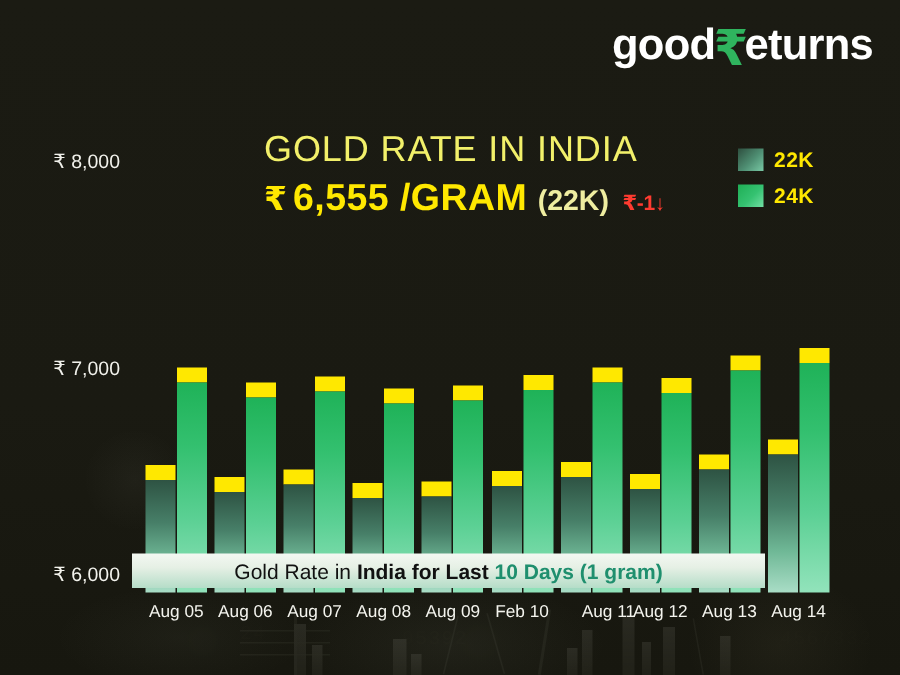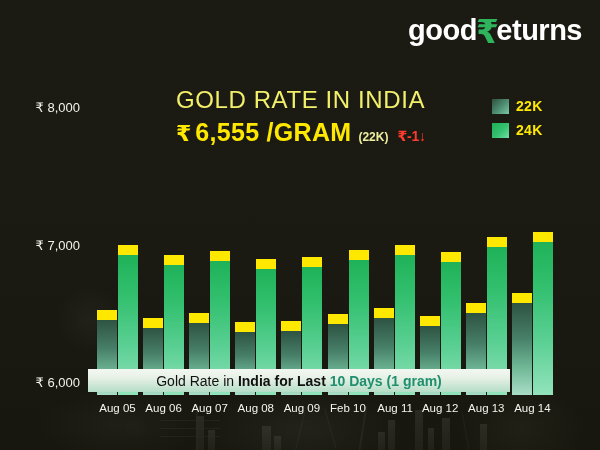--- a/index.html
+++ b/index.html
@@ -33,21 +33,21 @@
   .logo .good{color:#ffffff;}
   .logo .rupee{color:#2fb45e;font-size:33px;margin:0 -2px 0 -1px;position:relative;top:1px;}
   .logo .eturns{color:#ffffff;}
 
   
   .headline{position:absolute;left:176px;top:86px;}
   .h-title{color:#f2f06a;font-size:24px;letter-spacing:.6px;line-height:28px;white-space:nowrap;}
   .h-rateline{margin-top:4px;display:flex;align-items:baseline;white-space:nowrap;}
   .h-cur{color:#ffe800;font-size:22px;font-weight:bold;margin-right:4px;}
   .h-rate{color:#ffe800;font-size:25px;font-weight:bold;letter-spacing:.3px;}
-  .h-karat{color:#efeda0;font-size:12px;font-weight:bold;margin-left:7px;}
+  .h-karat{color:#efeda0;font-size:19px;font-weight:bold;margin-left:7px;}
   .h-delta{color:#ff3b30;font-size:14px;font-weight:bold;margin-left:9px;letter-spacing:-.2px;}
 
   
   .legend{position:absolute;left:452px;top:98px;}
   .legend-row{display:flex;align-items:center;margin-bottom:8px;padding-left:40px;}
   .sw{width:17px;height:15px;margin-right:7px;display:inline-block;}
   .sw22{background:linear-gradient(135deg,#2e4f3f 0%,#4f8f73 55%,#79c9a5 100%);}
   .sw24{background:linear-gradient(135deg,#1fae55 0%,#35c271 55%,#72dfa4 100%);}
   .legend-lbl{color:#ffe800;font-size:14px;font-weight:bold;letter-spacing:.3px;}
 
@@ -209,21 +209,21 @@
       <div class="pair" style="left: 373.6px; width: 41px; height: 335px;">
         <div class="bar b22" title="Aug 11 22K: ₹6540" style="left: 0px; width: 20px; height: 86.52px;">
           <div class="cap"></div>
           <div class="body"></div>
         </div>
         <div class="bar b24" title="Aug 11 24K: ₹7000" style="left: 21px; width: 20px; height: 150px;">
           <div class="cap"></div>
           <div class="body"></div>
         </div>
       </div>
-      <div class="xlab" style="left: 361.6px; width: 67px;">Aug 11</div>
+      <div class="xlab" style="left: 361.6px; width: 88px;">Aug 11</div>
       <div class="pair" style="left: 419.7px; width: 41px; height: 335px;">
         <div class="bar b22" title="Aug 12 22K: ₹6485" style="left: 0px; width: 20px; height: 78.93px;">
           <div class="cap"></div>
           <div class="body"></div>
         </div>
         <div class="bar b24" title="Aug 12 24K: ₹6950" style="left: 21px; width: 20px; height: 143.1px;">
           <div class="cap"></div>
           <div class="body"></div>
         </div>
       </div>

